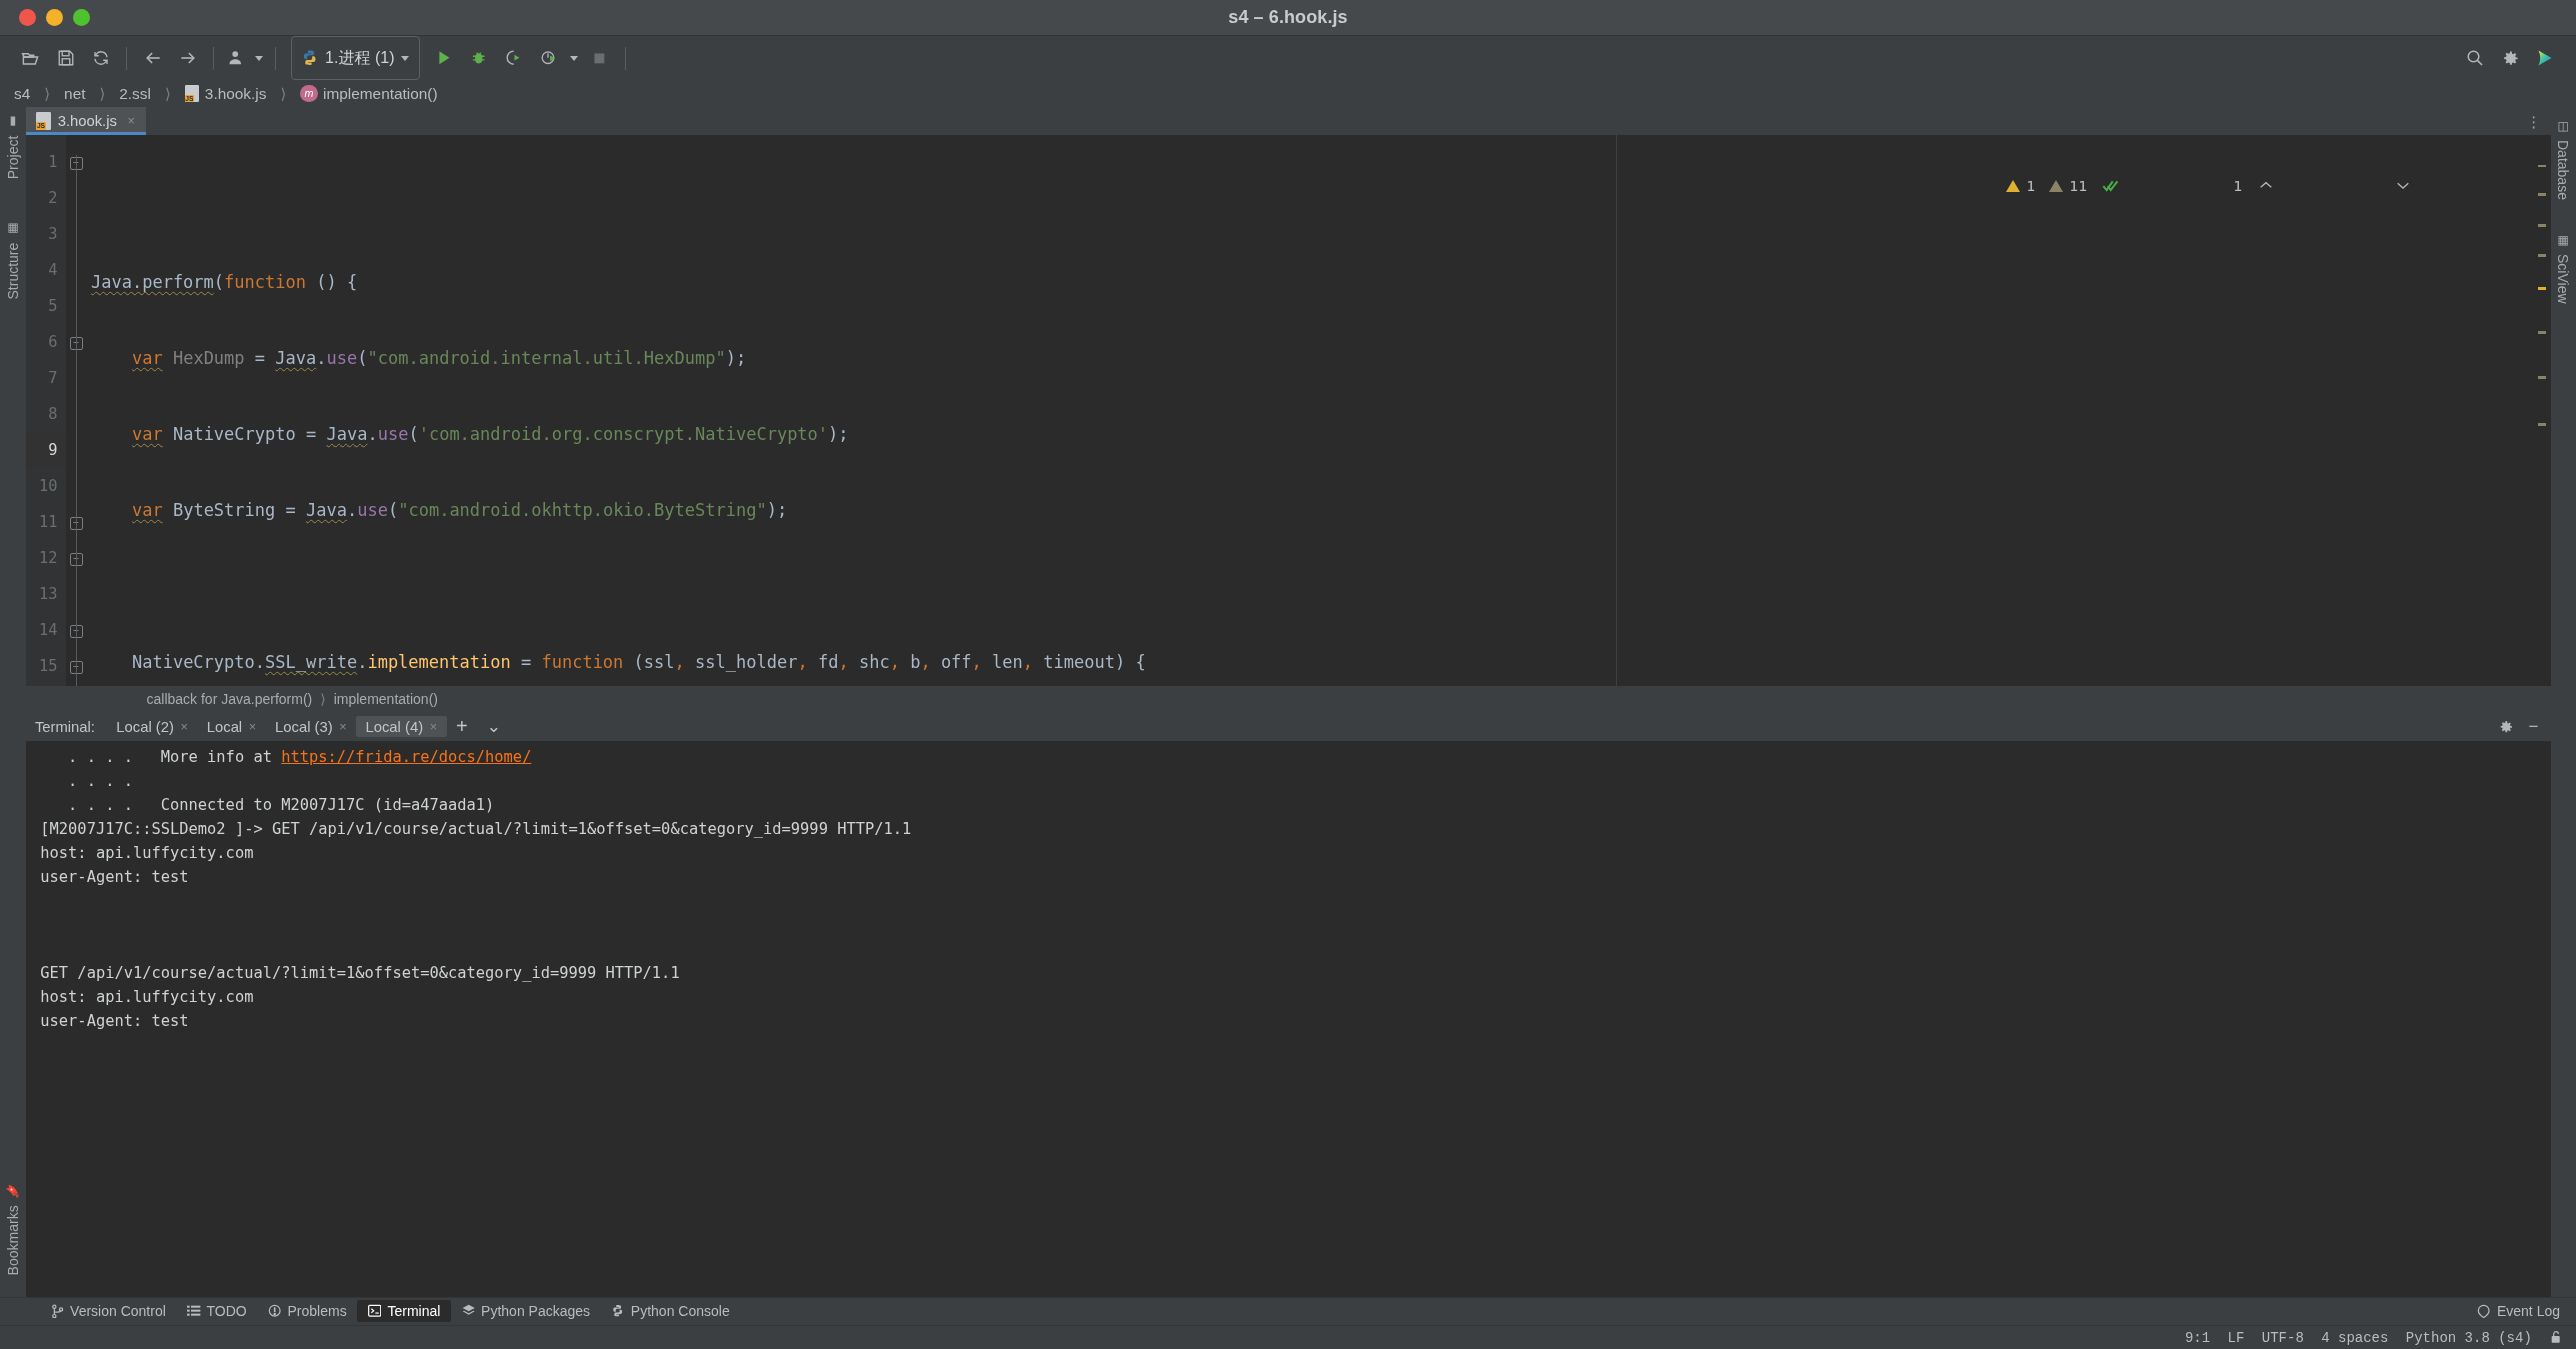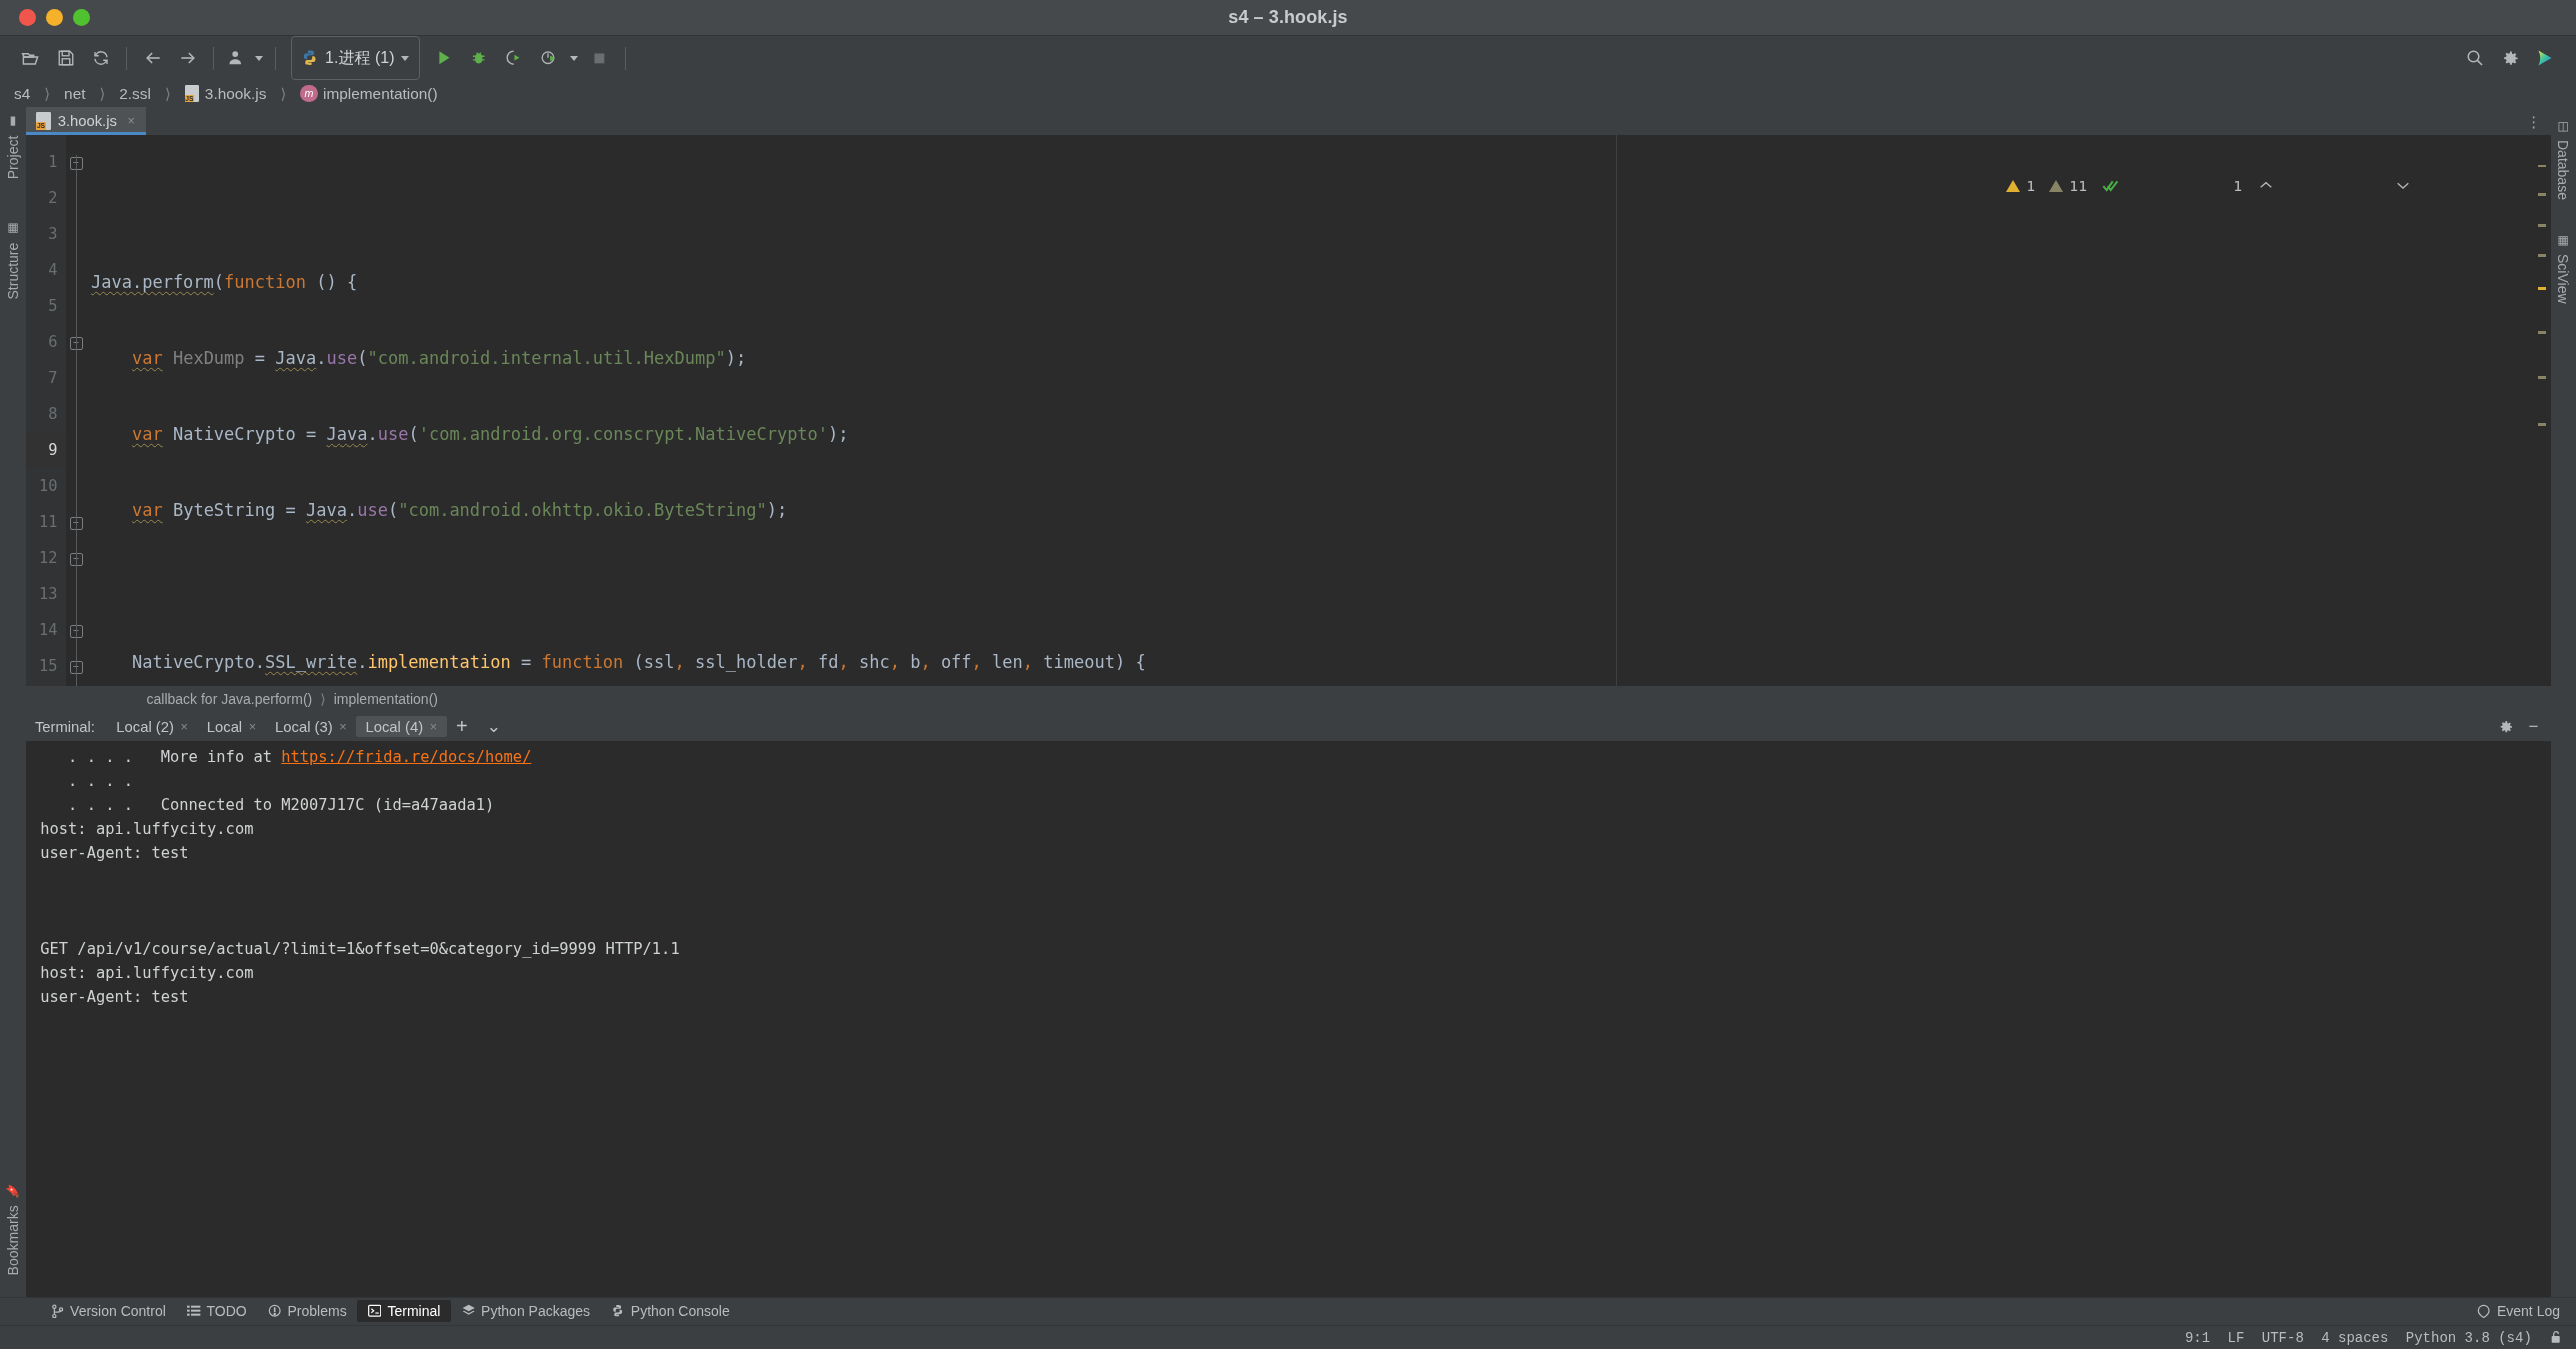--- a/index.html
+++ b/index.html
@@ -189,21 +189,21 @@
 <body>
 
 <div class="app">
 
   <div class="titlebar">
     <div class="traffic">
       <span class="dot red"></span>
       <span class="dot yellow"></span>
       <span class="dot green"></span>
     </div>
-    <div class="title-text">s4 – 3.hook.js</div>
+    <div class="title-text">s4 – 6.hook.js</div>
   </div>
 
   <div class="toolbar">
     <div class="tb-btn">
       <svg width="19" height="19" viewBox="0 0 24 24" fill="none" stroke="#b4b7b9" stroke-width="1.8">
         <path d="M2 6h7l2 2h5v2H4z"></path>
           <path d="M3 10h18l-3 9H3z"></path>
       </svg>
     </div>
     <div class="tb-btn">
@@ -499,20 +499,21 @@
             </svg>
           </span>
           <span>−</span>
         </span>
       </div>
 
       <div class="termbody">
         <div class="tline"><span>   . . . .   More info at </span><span class="tlink">https://frida.re/docs/home/</span></div>
         <div class="tline">   . . . .</div>
         <div class="tline">   . . . .   Connected to M2007J17C (id=a47aada1)</div>
+        <div class="tline">[M2007J17C::SSLDemo2 ]-&gt; GET /api/v1/course/actual/?limit=1&amp;offset=0&amp;category_id=9999 HTTP/1.1</div>
         <div class="tline">host: api.luffycity.com</div>
         <div class="tline">user-Agent: test</div>
         <div class="tline">&nbsp;</div>
         <div class="tline">&nbsp;</div>
         <div class="tline">&nbsp;</div>
         <div class="tline">GET /api/v1/course/actual/?limit=1&amp;offset=0&amp;category_id=9999 HTTP/1.1</div>
         <div class="tline">host: api.luffycity.com</div>
         <div class="tline">user-Agent: test</div>
       </div>
     </div>

